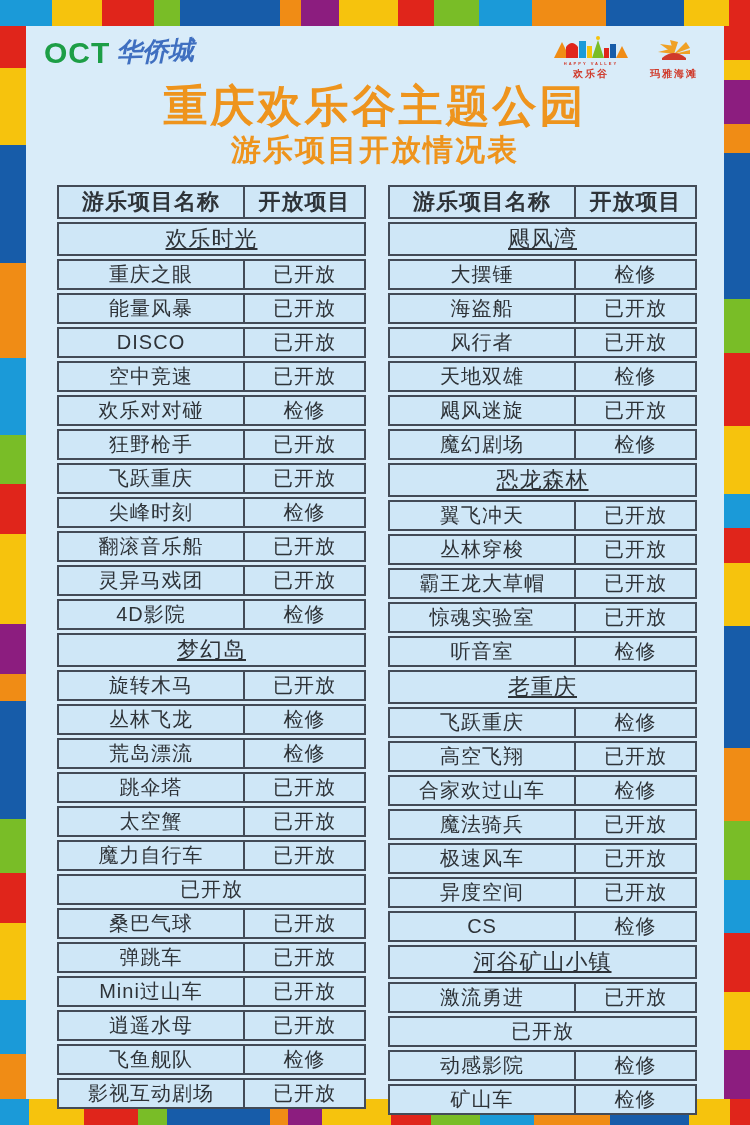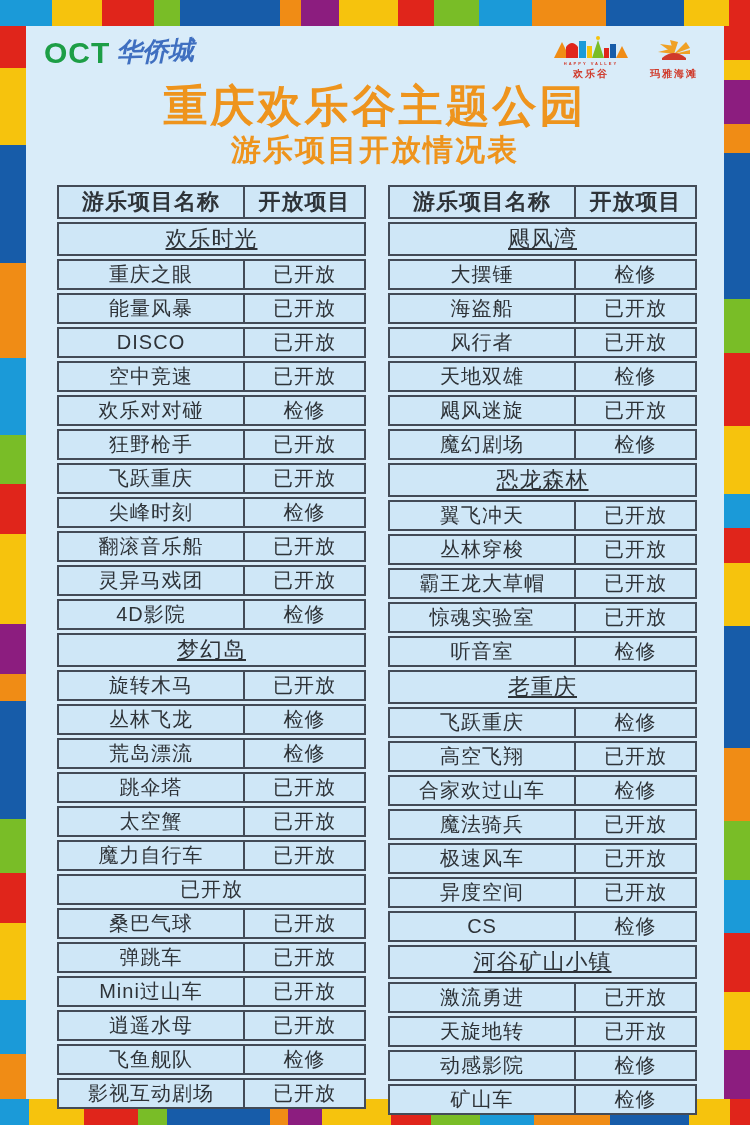--- a/index.html
+++ b/index.html
@@ -353,21 +353,20 @@
           <div class="cell status-cell">检修</div>
         </div>
         <div class="trow">
           <div class="cell section-cell">河谷矿山小镇</div>
         </div>
         <div class="trow">
           <div class="cell name-cell">激流勇进</div>
           <div class="cell status-cell">已开放</div>
         </div>
         <div class="trow">
-          <div class="cell name-cell">天旋地转</div>
           <div class="cell status-cell">已开放</div>
         </div>
         <div class="trow">
           <div class="cell name-cell">动感影院</div>
           <div class="cell status-cell">检修</div>
         </div>
         <div class="trow">
           <div class="cell name-cell">矿山车</div>
           <div class="cell status-cell">检修</div>
         </div>

